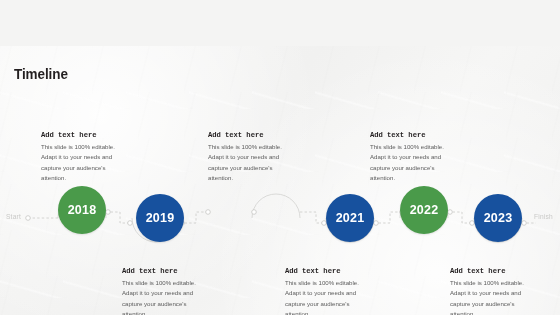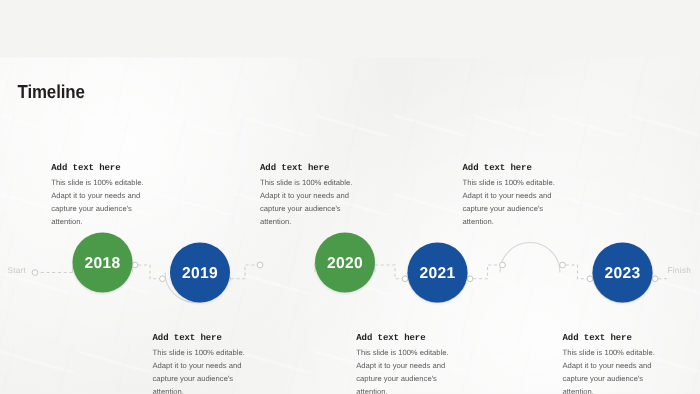--- a/index.html
+++ b/index.html
@@ -165,26 +165,26 @@
 
   <div class="endcap" style="left:6px; top:167px;">Start</div>
   <div class="endcap" style="left:534px; top:167px;">Finish</div>
 
   <div class="node green" style="left:58px;  top:140px; width:48px; height:48px;">
     <span>2018</span>
   </div>
   <div class="node blue" style="left:136px; top:148px; width:48px; height:48px;">
     <span>2019</span>
   </div>
-  <div class="node green" style="left:252px; top:140px; width:48px; height:48px;">
-    <span>2020</span>
-  </div>
   <div class="node blue" style="left:326px; top:148px; width:48px; height:48px;">
     <span>2021</span>
   </div>
+  <div class="node green" style="left:400px; top:140px; width:48px; height:48px;">
+    <span>2022</span>
+  </div>
   <div class="node blue" style="left:474px; top:148px; width:48px; height:48px;">
     <span>2023</span>
   </div>
 
   <div class="tblock" style="left:41px; top:85px;">
     <p class="head">Add text here</p>
     <p class="body">This slide is 100% editable. Adapt it to your needs and capture your audience's attention.</p>
   </div>
 
   <div class="tblock" style="left:208px; top:85px;">

